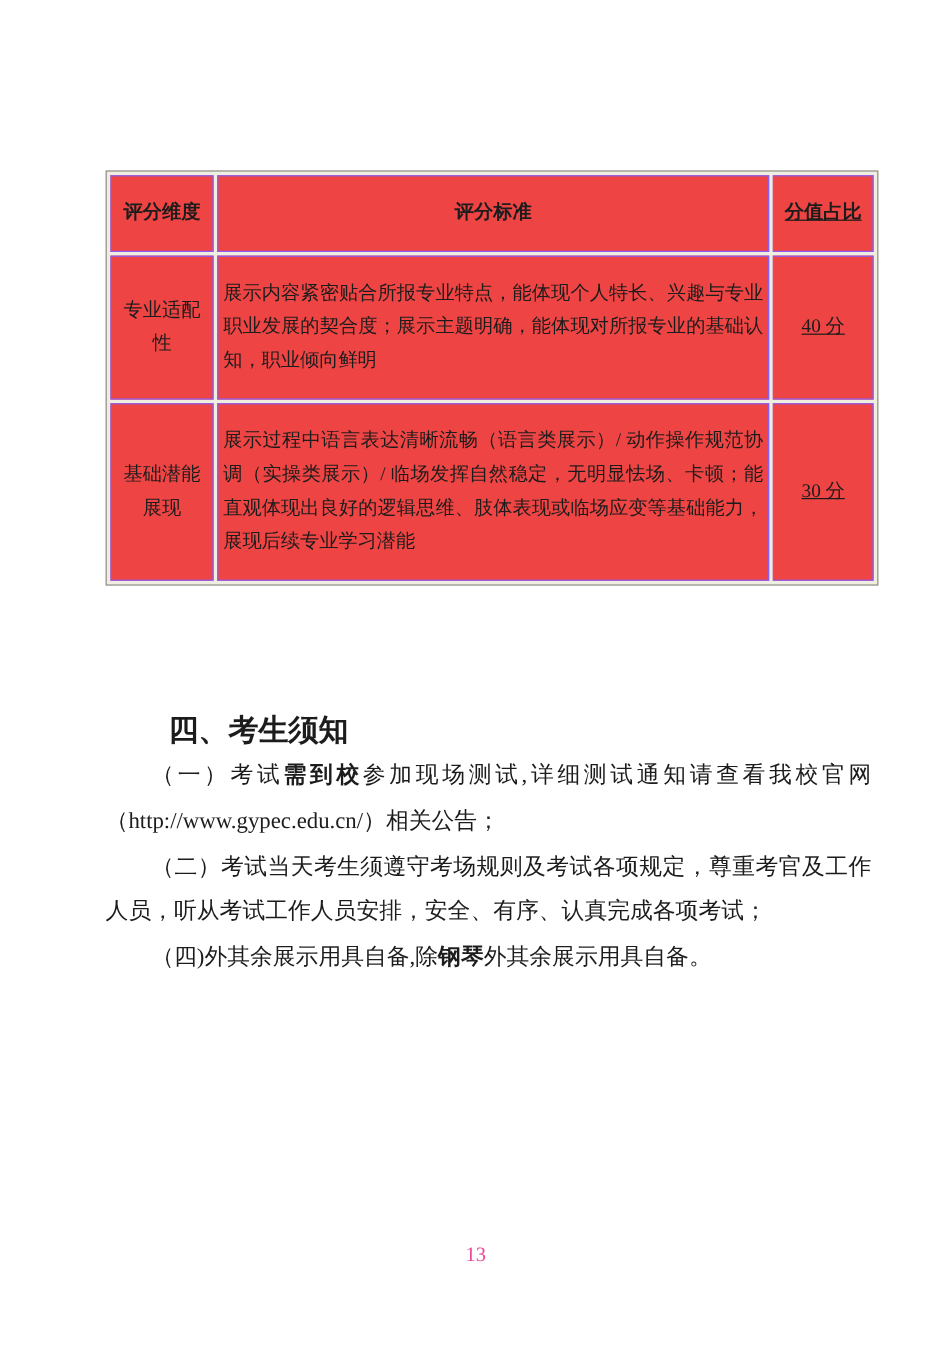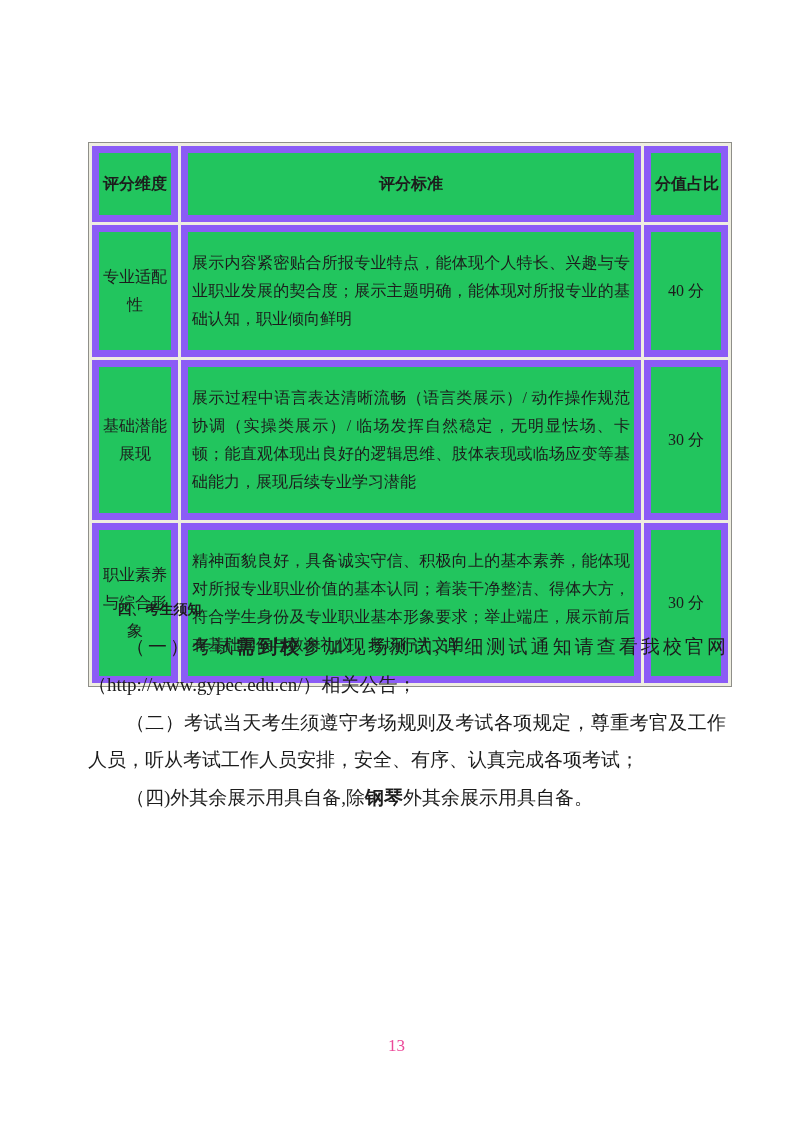--- a/index.html
+++ b/index.html
@@ -25,45 +25,45 @@
     table-layout: fixed;
     border-collapse: separate;
     border-spacing: 3px;
     background: #efeee1;           
     border: 1px solid #8f8f89;     
     font-size: 16px;
     line-height: 28px;
   }
   .scoring-table th,
   .scoring-table td {
-    border: 7px solid #8b5cf6;
-    background: #22c55e;
+    border: 1px solid #8b5cf6;
+    background: #ef4444;
     vertical-align: middle;
     font-weight: normal;
     overflow: hidden;
   }
   .scoring-table th {
     font-weight: bold;
     text-align: center;
   }
   .col-dim   { text-align: center; padding: 1px 3px; }
   .col-crit  { text-align: justify; padding: 17px 4px; }
-  .col-score { text-align: center; padding: 1px 4px; white-space: nowrap; }
+  .col-score { text-align: center; padding: 1px 4px; white-space: nowrap; text-decoration: underline; }
 
   
   .notice {
     position: absolute;
     left: 88px;
     top: 590px;
     width: 638px;
   }
   .notice-heading {
     font-family: "Liberation Sans", "DejaVu Sans", sans-serif;
     font-weight: bold;
-    font-size: 14px;
+    font-size: 25px;
     line-height: 38px;
     text-indent: 2.1em;
     margin: 0;
   }
   .notice p {
     margin: 0;
     font-size: 19px;
     line-height: 37.8px;
     text-align: justify;
     text-indent: 2em;
@@ -104,25 +104,20 @@
       <tr style="height:94px">
         <td class="col-dim">专业适配性</td>
         <td class="col-crit">展示内容紧密贴合所报专业特点，能体现个人特长、兴趣与专业职业发展的契合度；展示主题明确，能体现对所报专业的基础认知，职业倾向鲜明</td>
         <td class="col-score">40 分</td>
       </tr>
       <tr style="height:116px">
         <td class="col-dim">基础潜能展现</td>
         <td class="col-crit">展示过程中语言表达清晰流畅（语言类展示）/ 动作操作规范协调（实操类展示）/ 临场发挥自然稳定，无明显怯场、卡顿；能直观体现出良好的逻辑思维、肢体表现或临场应变等基础能力，展现后续专业学习潜能</td>
         <td class="col-score">30 分</td>
       </tr>
-      <tr style="height:124px">
-        <td class="col-dim">职业素养与综合形象</td>
-        <td class="col-crit">精神面貌良好，具备诚实守信、积极向上的基本素养，能体现对所报专业职业价值的基本认同；着装干净整洁、得体大方，符合学生身份及专业职业基本形象要求；举止端庄，展示前后有基础问候与致谢礼仪，考场行为文明</td>
-        <td class="col-score">30 分</td>
-      </tr>
     </tbody>
   </table>
 
   <div class="notice">
     <div class="notice-heading">四、考生须知</div>
 
     <p><span>（一）考试</span><span class="hei">需到校</span><span>参加现场测试,详细测试通知请查看我校官网（http://www.gypec.edu.cn/）相关公告；</span></p>
 
     <p><span>（二）考试当天考生须遵守考场规则及考试各项规定，尊重考官及工作人员，听从考试工作人员安排，安全、有序、认真完成各项考试；</span></p>
 

